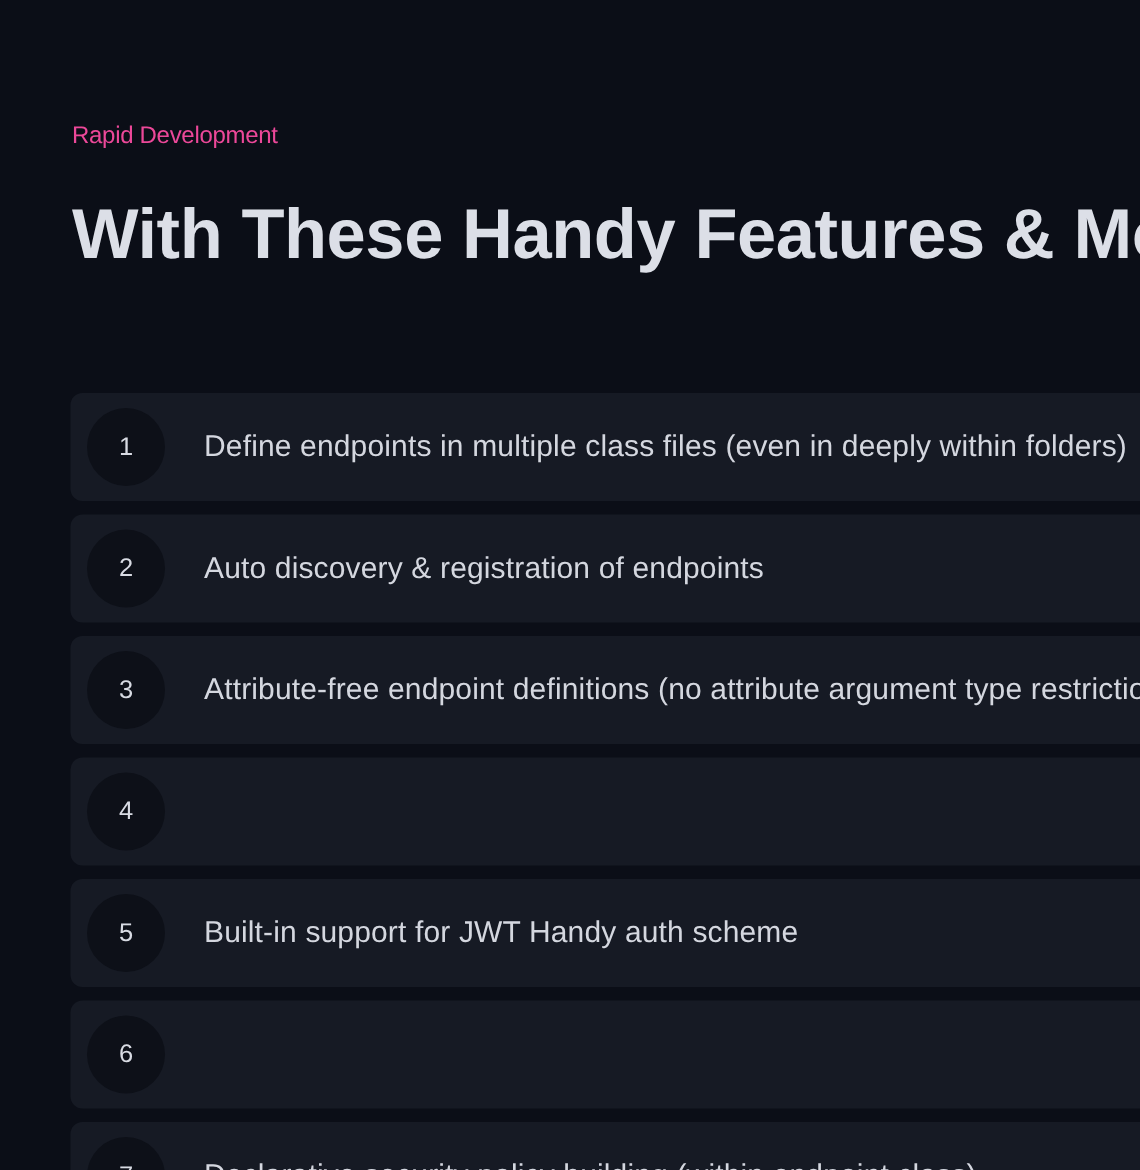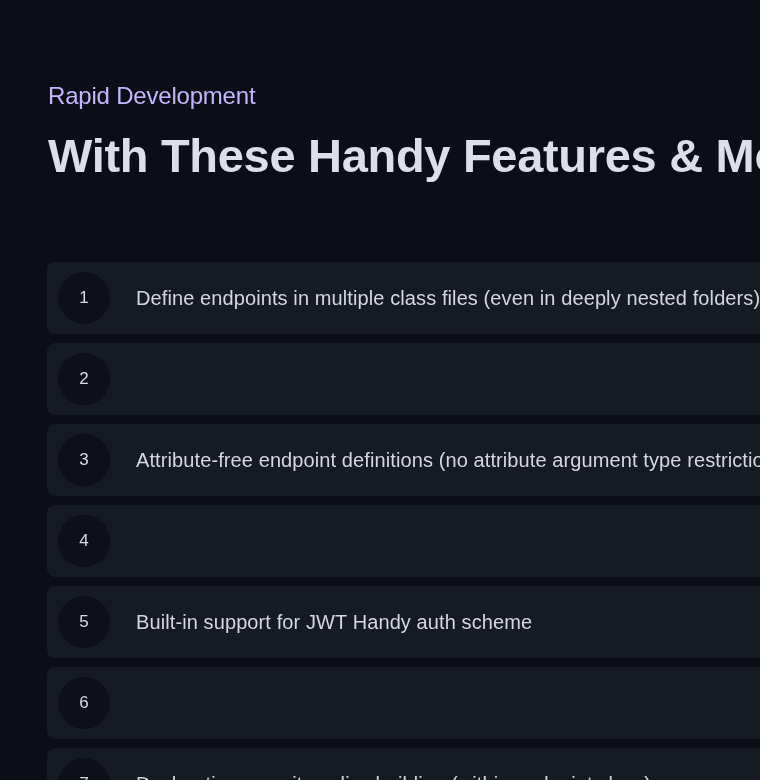--- a/index.html
+++ b/index.html
@@ -17,23 +17,23 @@
     .section {
       position: absolute;
       left: 48px;
       top: 0;
       width: 1100px;
     }
     .eyebrow {
       position: absolute;
       top: 82px;
       left: 0;
-      font-size: 24px;
+      font-size: 16px;
       font-weight: 500;
-      color: #c4b5fd;
+      color: #ec4899;
       white-space: nowrap;
       letter-spacing: -0.2px;
     }
     .title {
       position: absolute;
       top: 128px;
       left: 0;
       margin: 0;
       font-size: 47px;
       font-weight: 700;
@@ -83,24 +83,25 @@
 </head>
 <body>
 
 <div class="section">
   <div class="eyebrow">Rapid Development</div>
   <h2 class="title">With These Handy Features &amp; More</h2>
 
   <ul class="features">
     <li class="feature">
       <span class="num">1</span>
-      <span class="label">Define endpoints in multiple class files (even in deeply nested folders)</span>
+      <span class="label">Define endpoints in multiple class files (even in deeply within folders)</span>
     </li>
     <li class="feature">
       <span class="num">2</span>
+      <span class="label">Auto discovery &amp; registration of endpoints</span>
     </li>
     <li class="feature">
       <span class="num">3</span>
       <span class="label">Attribute-free endpoint definitions (no attribute argument type restrictions)</span>
     </li>
     <li class="feature">
       <span class="num">4</span>
     </li>
     <li class="feature">
       <span class="num">5</span>

